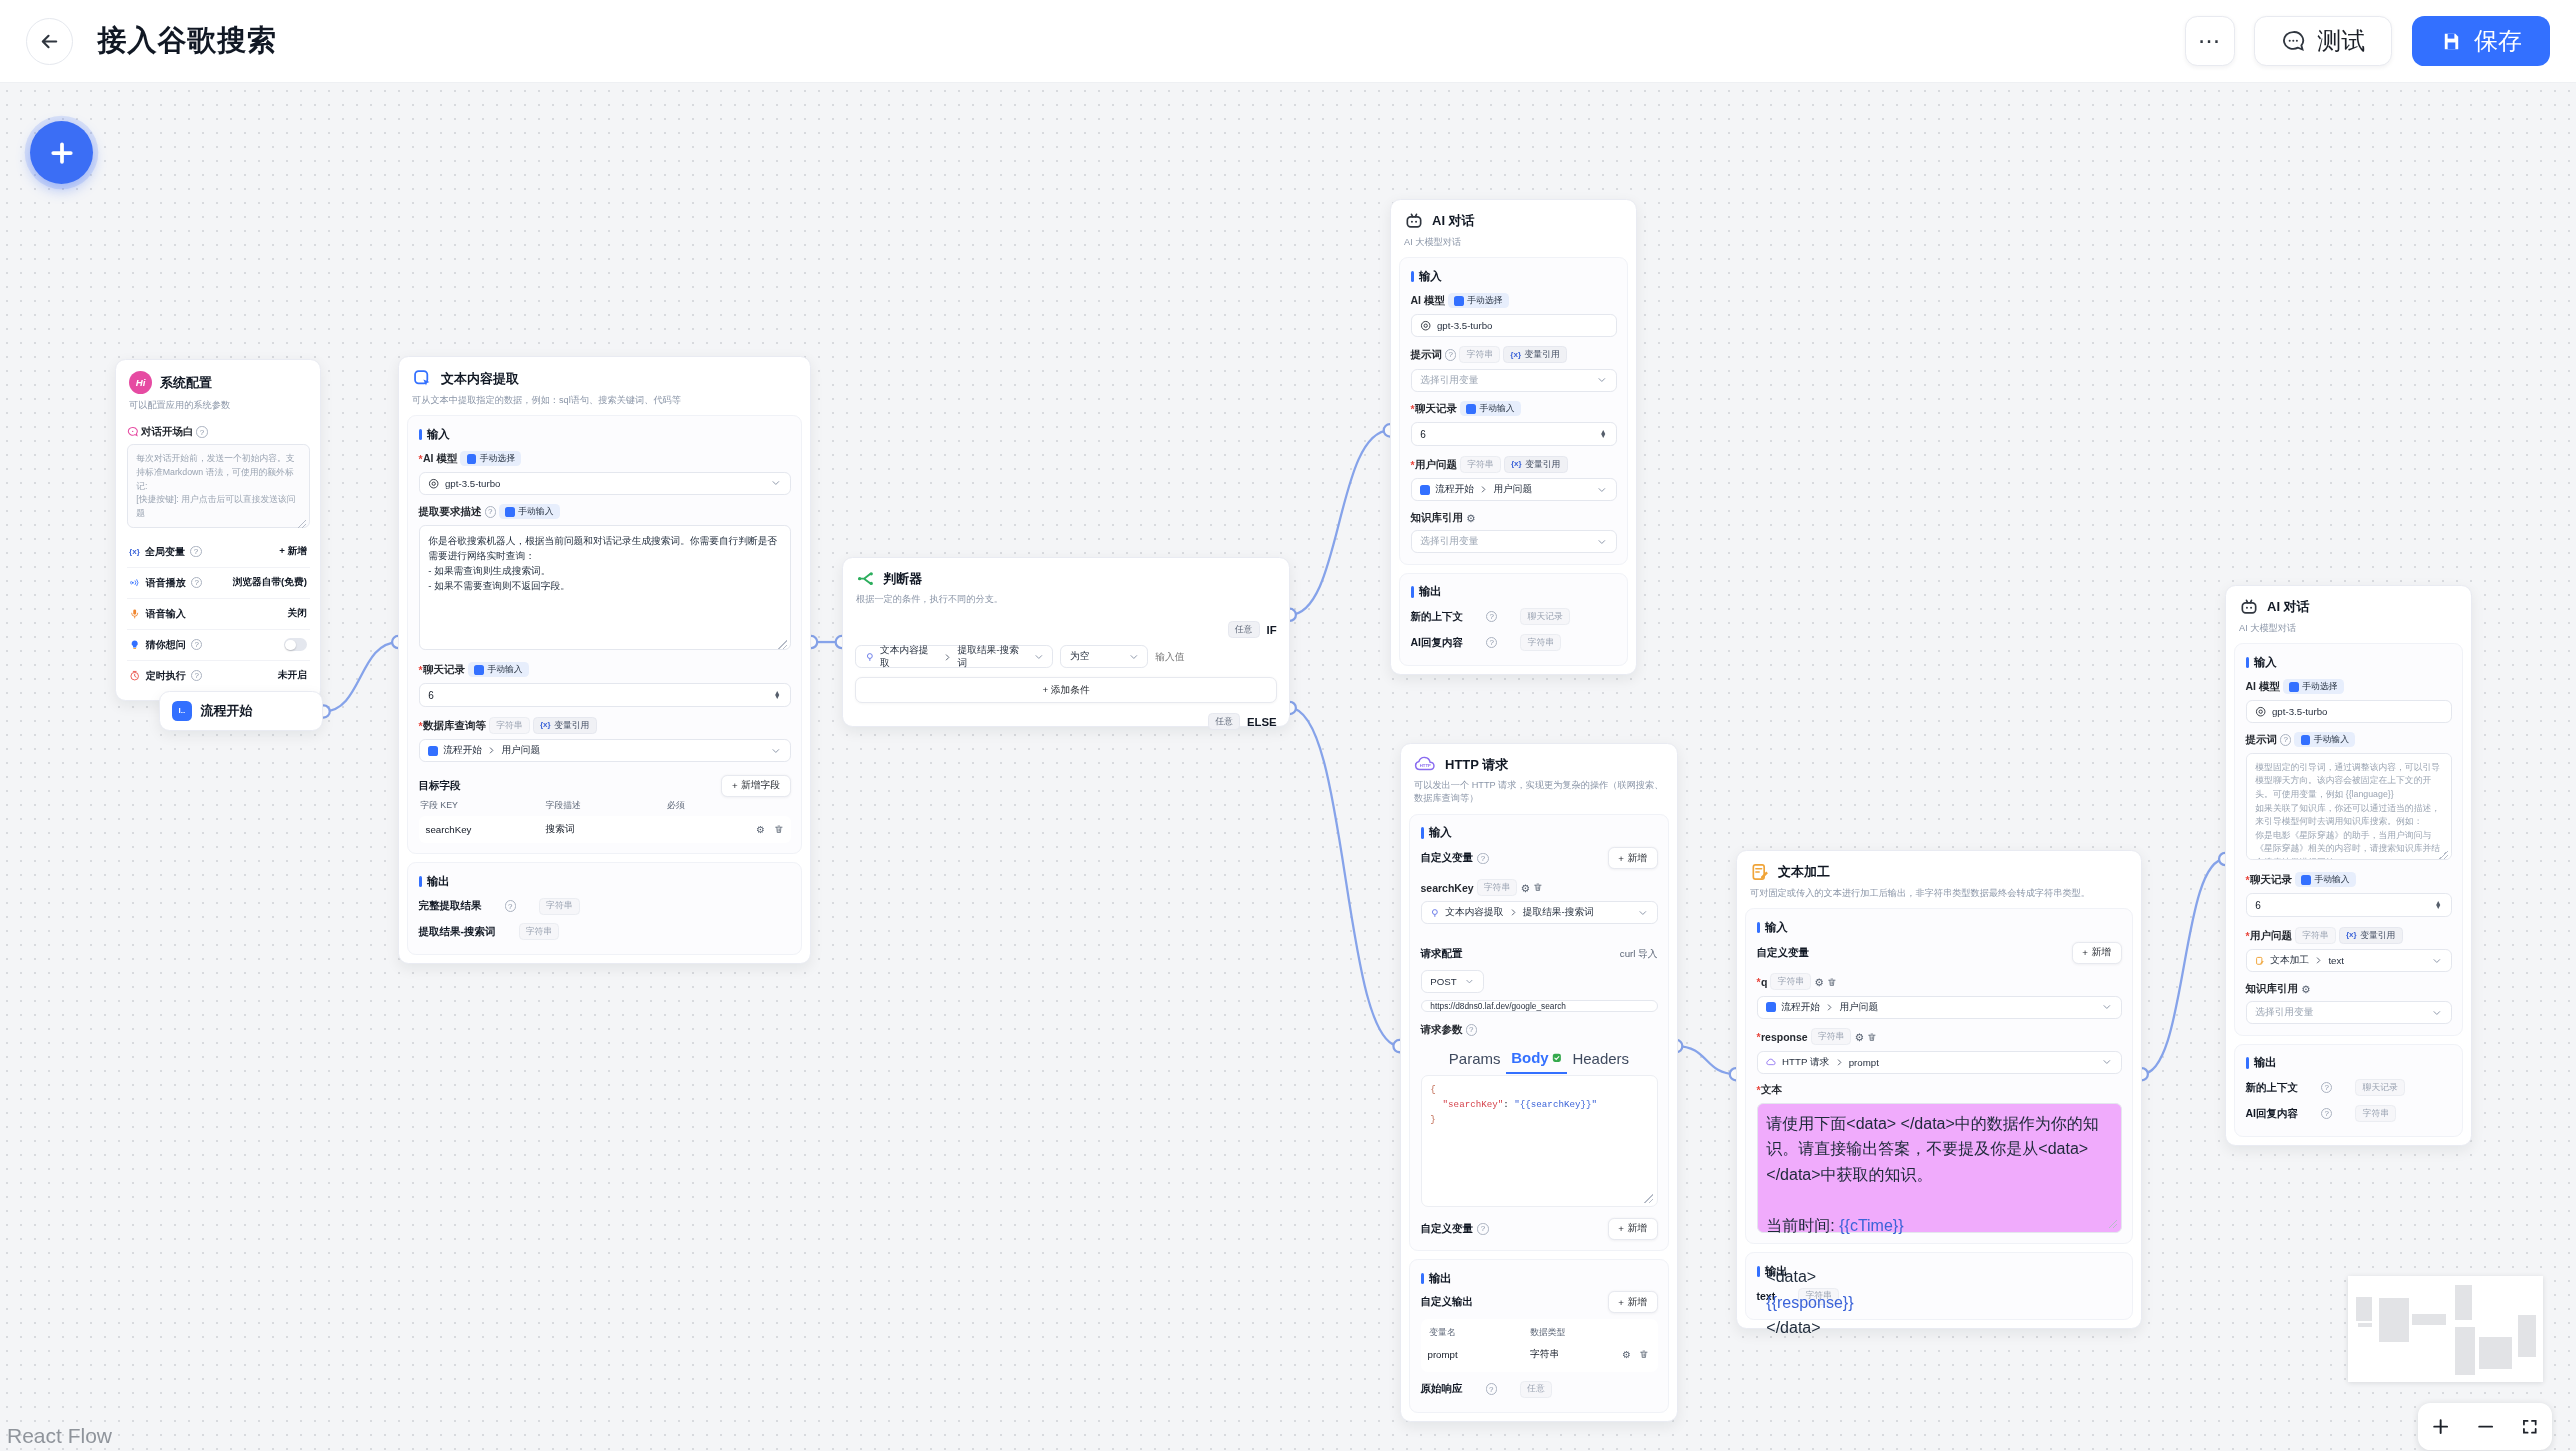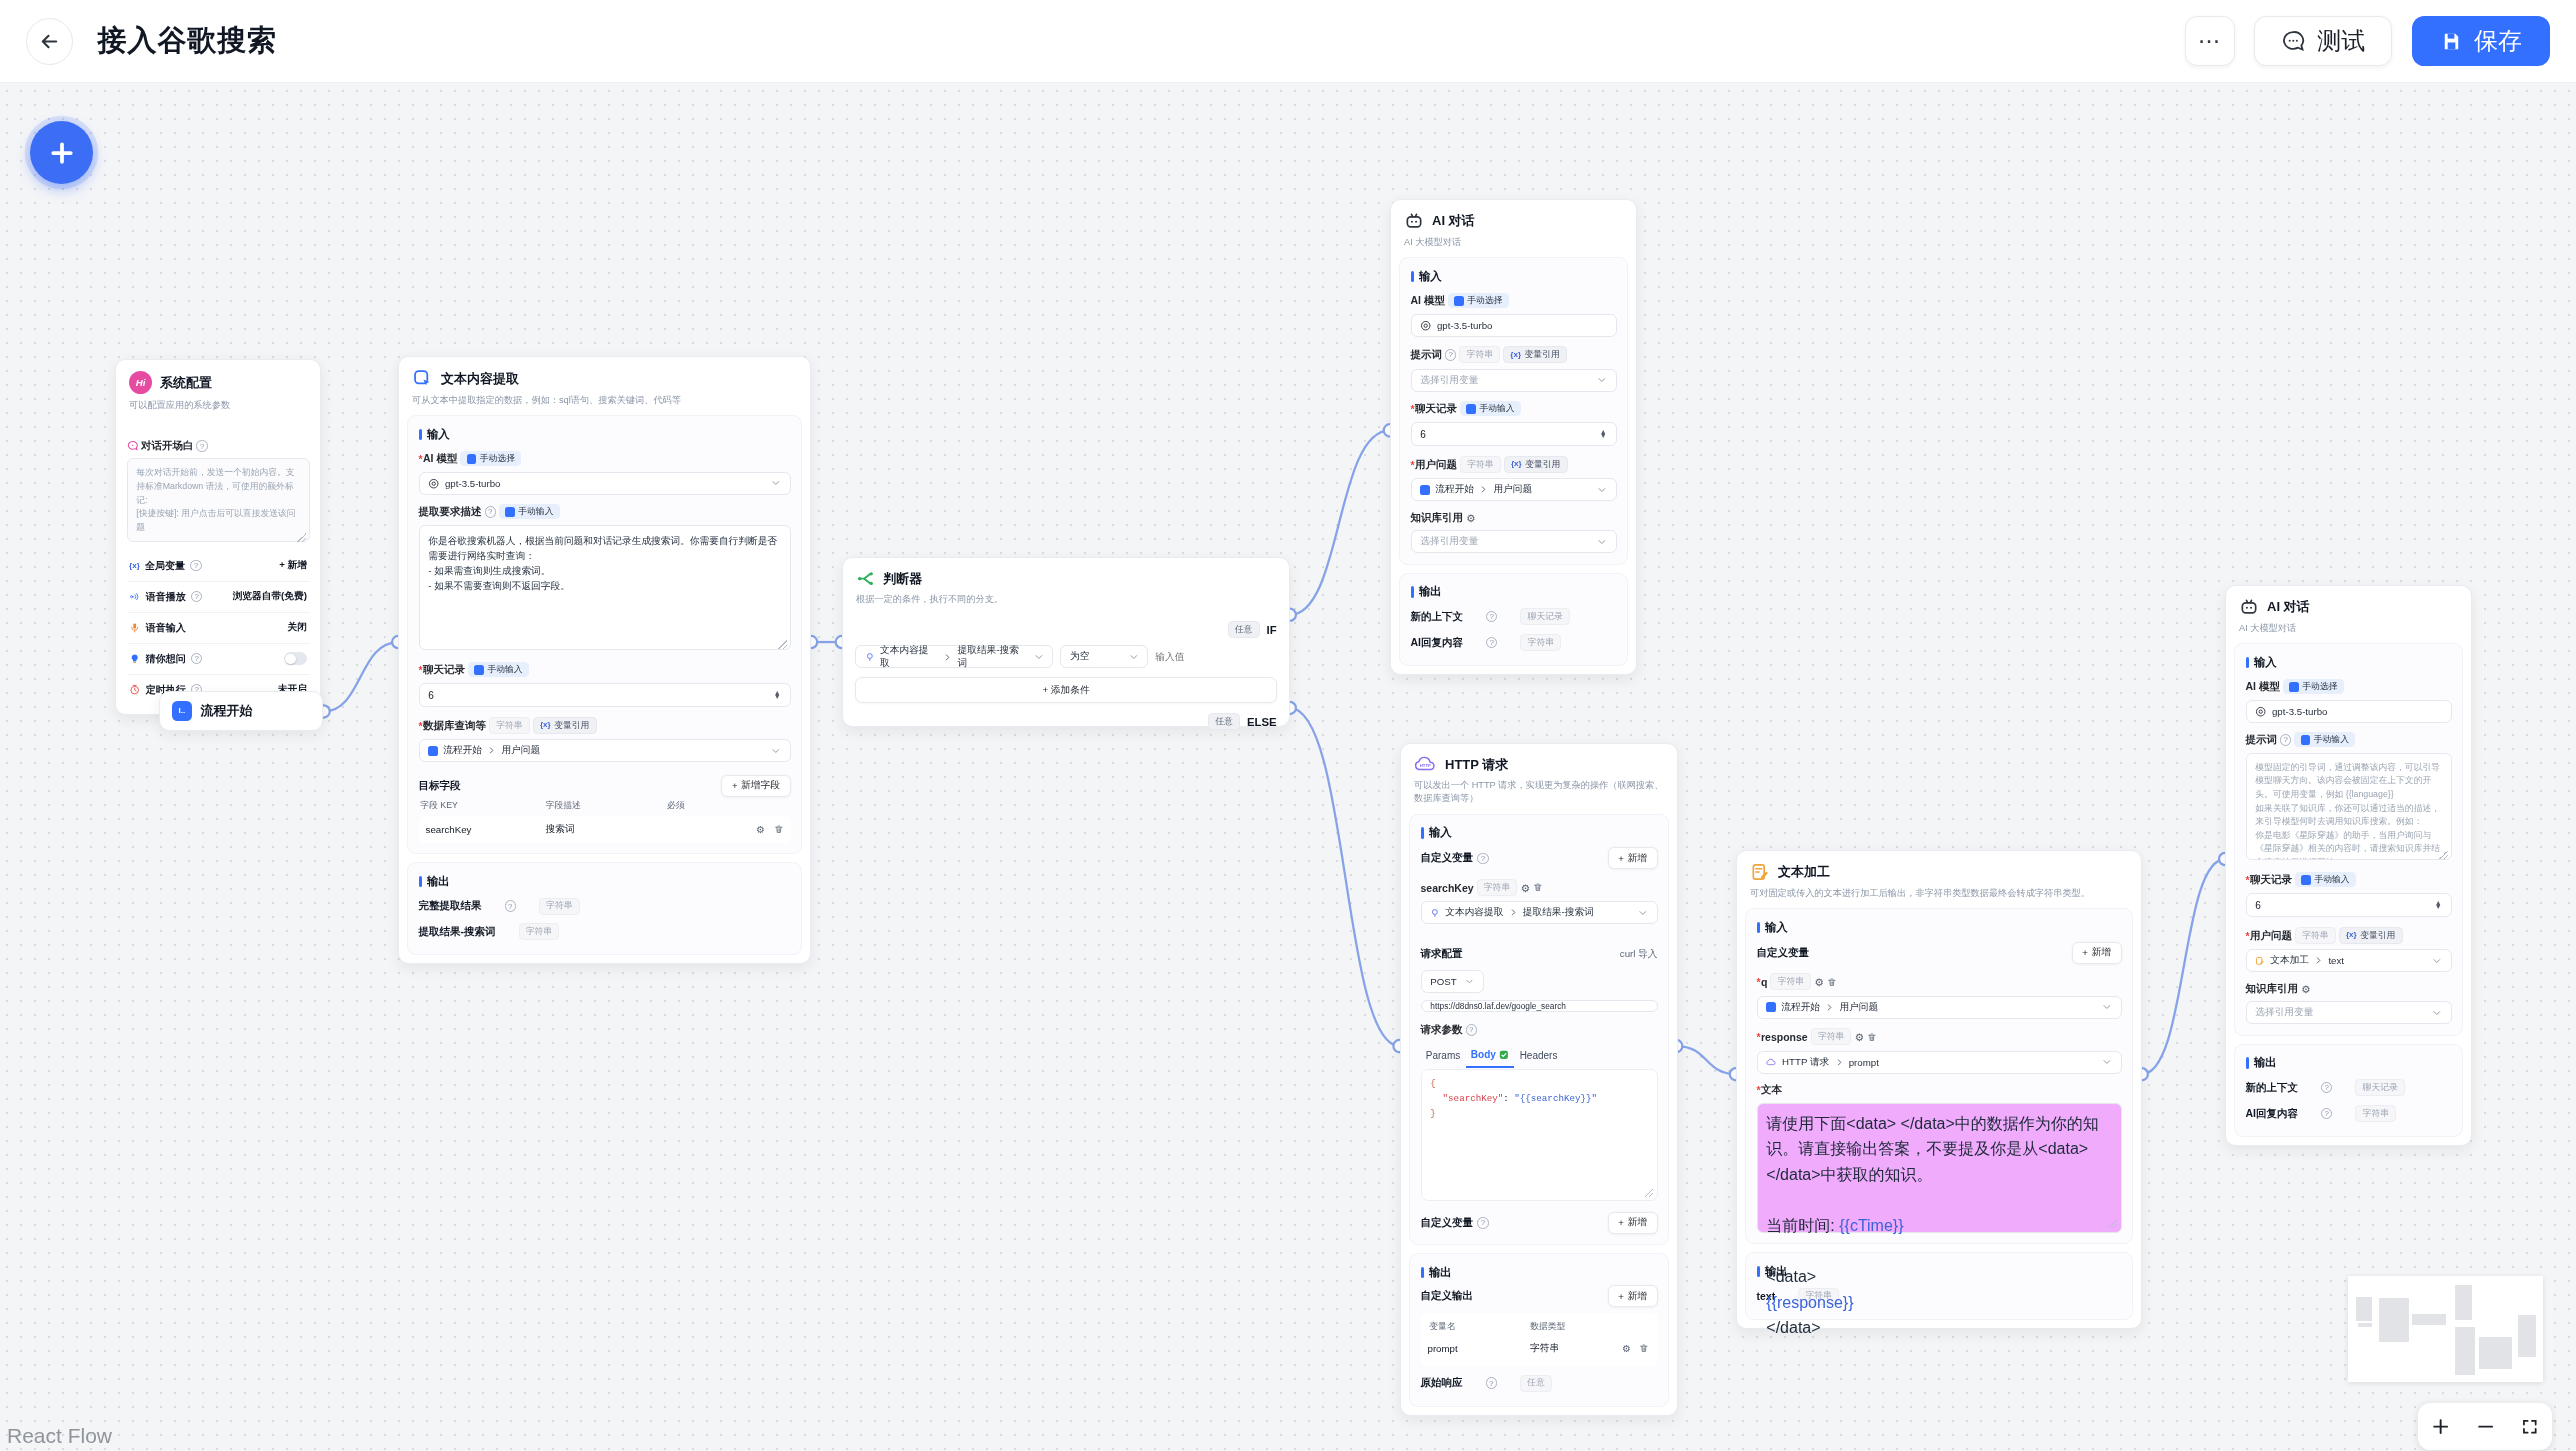--- a/index.html
+++ b/index.html
@@ -77,21 +77,21 @@
 
   
   .if-row { display:flex; align-items:center; justify-content:flex-end; gap:7px; font-size:11.4px; font-weight:700; margin:7px 12.3px; }
   .cond { display:flex; gap:7px; margin:3.5px 12.3px; }
   .cond .sel { flex:none; }
   .cond-input { border:none; background:transparent; font-size:9.7px; color:#9aa4b2; width:79px; outline:none; }
   .addcond { margin:8.8px 12.3px 10.5px; border:0.9px solid #e7e9ef; border-radius:7px; background:#fff; text-align:center;
     font-size:9.7px; padding:5.3px 0; color:#24282f; box-shadow:0 0.9px 2.6px rgba(19,24,35,.04); cursor:pointer; }
 
   
-  .tabs { display:flex; justify-content:flex-start; font-size:10px; color:#3f4a5f; margin-top:8.8px; }
+  .tabs { display:flex; justify-content:center; font-size:15px; color:#3f4a5f; margin-top:8.8px; }
   .tab { padding:3.5px 5.3px 5.3px; cursor:pointer; display:flex; align-items:center; gap:3.5px; }
   .tab.active { color:#3370ff; font-weight:700; border-bottom:2.2px solid #3370ff; }
   .code { border:0.9px solid #eceef3; border-radius:7px; background:#fff; font-family:"Liberation Mono","DejaVu Sans Mono",monospace;
     font-size:9.2px; line-height:1.6; padding:7px 8.8px; height:132px; margin-top:1.8px; position:relative; }
   .ck { color:#d5434c; } .cv2 { color:#3b63d8; } .cb { color:#c06a52; }
 
   
   .tpl { border:0.9px solid #e4e7ee; border-radius:6.2px; background:#f0abfc; font-size:16px; line-height:1.6;
     color:#1d2939; padding:7px 8.8px; height:130px; white-space:pre-wrap; }
   .tpl .var { color:#3b63d8; }
@@ -178,21 +178,21 @@
     </svg>
 </div>
 
 <div class="node" style="left:115px; top:359px; width:206px;">
   <div class="n-head">
     <div style="width:23px;height:23px;border-radius:50%;background:#e64ba2;color:#fff;font-size:9.7px;font-weight:700;font-style:italic;display:flex;align-items:center;justify-content:center;">Hi</div>
     <div class="n-title">系统配置</div>
   </div>
   <div class="n-sub">可以配置应用的系统参数</div>
   <div style="padding:0 10.5px 8.8px;">
-    <div class="fld" style="margin-top:19px;">
+    <div class="fld" style="margin-top:5px;">
       <svg width="11.4" height="11.4" viewBox="0 0 24 24">
           <path d="M12 3a9 8.2 0 1 0 4.6 15.2L21 20l-1.1-4A9 8.2 0 0 0 12 3z" fill="none" stroke="#e64ba2" stroke-width="2.2"></path>
           <circle cx="12" cy="11.5" r="1.4" fill="#e64ba2"></circle>
         </svg>
       <span>对话开场白</span>
       <span class="help">?</span>
     </div>
     <div class="ta-wrap">
       <textarea class="ta" rows="6" style="height: 84px; background: rgb(251, 251, 253); font-size: 8.8px;" placeholder="每次对话开始前，发送一个初始内容。支持标准Markdown 语法，可使用的额外标记:
 [快捷按键]: 用户点击后可以直接发送该问题"></textarea>

